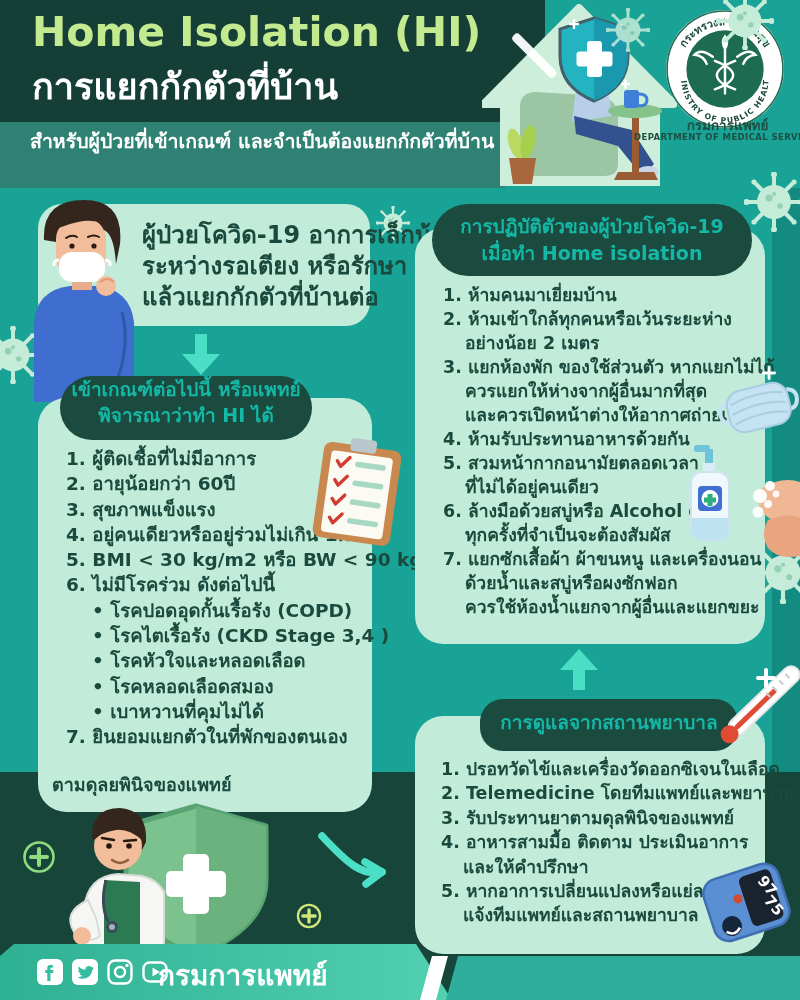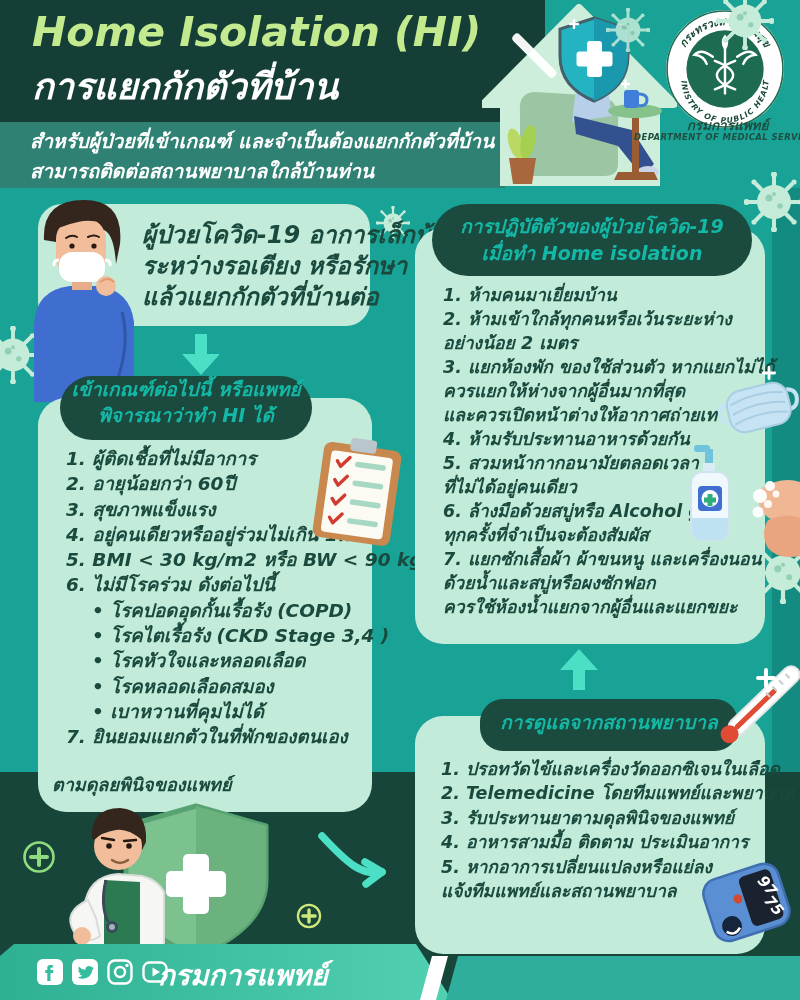--- a/index.html
+++ b/index.html
@@ -1,17 +1,17 @@
 <!DOCTYPE html>
 <html><head>
 <meta charset="utf-8">
 <style>
   html,body{margin:0;padding:0;background:#666;}
   #canvas{position:relative;width:800px;height:1000px;overflow:hidden;
-    background:#19a296;font-family:"DejaVu Sans","Liberation Sans",sans-serif;font-style:italic;}
+    background:#19a296;font-family:"DejaVu Sans","Liberation Sans",sans-serif;}
   .abs{position:absolute;}
   
   #bottom-dark{left:0;top:772px;width:800px;height:228px;background:#17453a;}
   #edge-strip{left:772px;top:188px;width:28px;height:584px;background:rgba(6,70,62,.25);}
   #header-block{left:0;top:0;width:545px;height:122px;background:#153f36;}
   #subtitle-band{left:0;top:122px;width:505px;height:66px;background:#2e8173;}
   
   #title-en{left:32px;top:8px;font-size:41px;font-weight:bold;color:#c3ea8e;}
   #title-th{left:32px;top:58px;font-size:36px;font-weight:bold;color:#ffffff;}
   .sub-line{left:30px;font-size:19.5px;font-weight:bold;color:#ffffff;white-space:nowrap;}
@@ -30,21 +30,21 @@
   #practice-pill{left:432px;top:204px;width:320px;height:72px;font-size:19px;line-height:27px;padding-top:9px;box-sizing:border-box;}
   #care-pill{left:480px;top:699px;width:258px;height:52px;font-size:19px;line-height:46px;border-radius:23px;}
   
   .box-text{color:#1a4a3e;font-weight:bold;}
   #intro-text{left:142px;top:220px;font-size:24px;line-height:31px;white-space:nowrap;}
   #criteria-list{left:66px;top:446px;font-size:18.5px;line-height:25.3px;white-space:nowrap;}
   #criteria-foot{left:52px;top:770px;font-size:18px;white-space:nowrap;}
   #practice-list{left:443px;top:283px;font-size:17.5px;line-height:24px;white-space:nowrap;}
   #care-list{left:441px;top:757px;font-size:17.5px;line-height:24.4px;white-space:nowrap;}
   .sub{margin-left:26px;}
-  .cont{}
+  .cont{margin-left:22px;}
   
   #footer-left{left:0;top:944px;width:452px;height:56px;
     background:linear-gradient(90deg,#2eb092,#52d1b2);
     -webkit-clip-path:polygon(0 12px,14px 0,416px 0,452px 56px,0 56px);
     clip-path:polygon(0 12px,14px 0,416px 0,452px 56px,0 56px);}
   #footer-slash{left:0;top:944px;width:800px;height:56px;background:#ffffff;
     -webkit-clip-path:polygon(432px 12px,448px 12px,436px 56px,420px 56px);
     clip-path:polygon(432px 12px,448px 12px,436px 56px,420px 56px);}
   #footer-right{left:0;top:956px;width:800px;height:44px;background:#2fae9d;
     -webkit-clip-path:polygon(458px 0,800px 0,800px 44px,446px 44px);
@@ -60,21 +60,20 @@
 <div id="canvas">
 
   <div class="abs" id="bottom-dark"></div>
   <div class="abs" id="edge-strip"></div>
   <div class="abs" id="header-block"></div>
   <div class="abs" id="subtitle-band"></div>
 
   <div class="abs" id="title-en">Home Isolation (HI)</div>
   <div class="abs" id="title-th">การแยกกักตัวที่บ้าน</div>
   <div class="abs sub-line" style="top:126px;">สำหรับผู้ป่วยที่เข้าเกณฑ์ และจำเป็นต้องแยกกักตัวที่บ้าน</div>
-  <div class="abs sub-line" style="top:156px;">สามารถติดต่อสถานพยาบาลใกล้บ้านท่าน</div>
 
   <svg class="abs" style="left:482px;top:4px;" width="195" height="185" viewBox="0 0 195 185">
     <rect x="128" y="20" width="17" height="36" rx="3" fill="#cdeeda"></rect>
     <path d="M97 4 L192 100 L2 100 Z" fill="#cdeeda" stroke="#cdeeda" stroke-width="8" stroke-linejoin="round"></path>
     <rect x="18" y="96" width="160" height="86" fill="#cdeeda"></rect>
     <rect x="23" y="47" width="58" height="9" rx="4" fill="#ffffff" transform="rotate(45 52 52)" opacity=".95"></rect>
 
     <path d="M38 108 Q36 88 54 88 L118 92 Q138 96 136 118 L136 160 Q136 172 122 172 L52 172 Q38 172 38 158 Z" fill="#9cc5a4"></path>
 
     <circle cx="118" cy="68" r="13" fill="#f2bd9a"></circle>
@@ -296,20 +295,21 @@
     <polygon points="17,44 29,44 29,24 42,24 23,3 4,24 17,24" fill="#4be0c6"></polygon>
   </svg>
 
   <div class="abs mint" id="care-box"></div>
   <div class="abs pill" id="care-pill">การดูแลจากสถานพยาบาล</div>
   <div class="abs box-text" id="care-list">
     <div>1. ปรอทวัดไข้และเครื่องวัดออกซิเจนในเลือด</div>
     <div>2. Telemedicine โดยทีมแพทย์และพยาบาล</div>
     <div>3. รับประทานยาตามดุลพินิจของแพทย์</div>
     <div>4. อาหารสามมื้อ ติดตาม ประเมินอาการ</div>
+    <div class="cont">และให้คำปรึกษา</div>
     <div>5. หากอาการเปลี่ยนแปลงหรือแย่ลง</div>
     <div class="cont">แจ้งทีมแพทย์และสถานพยาบาล</div>
   </div>
 
   <svg class="abs" style="left:708px;top:646px;" width="100" height="120" viewBox="0 0 100 120">
     <g transform="rotate(46 50 60)">
       <rect x="42" y="6" width="17" height="92" rx="8.5" fill="#ffffff" stroke="#e2e6e6" stroke-width="2"></rect>
       <rect x="48" y="36" width="5" height="56" rx="2.5" fill="#e04b33"></rect>
       <circle cx="50.5" cy="100" r="9" fill="#e04b33"></circle>
       <path d="M46 18 h6 M46 27 h6 M46 36 h6 M46 45 h6" stroke="#c9cfd1" stroke-width="2"></path>

